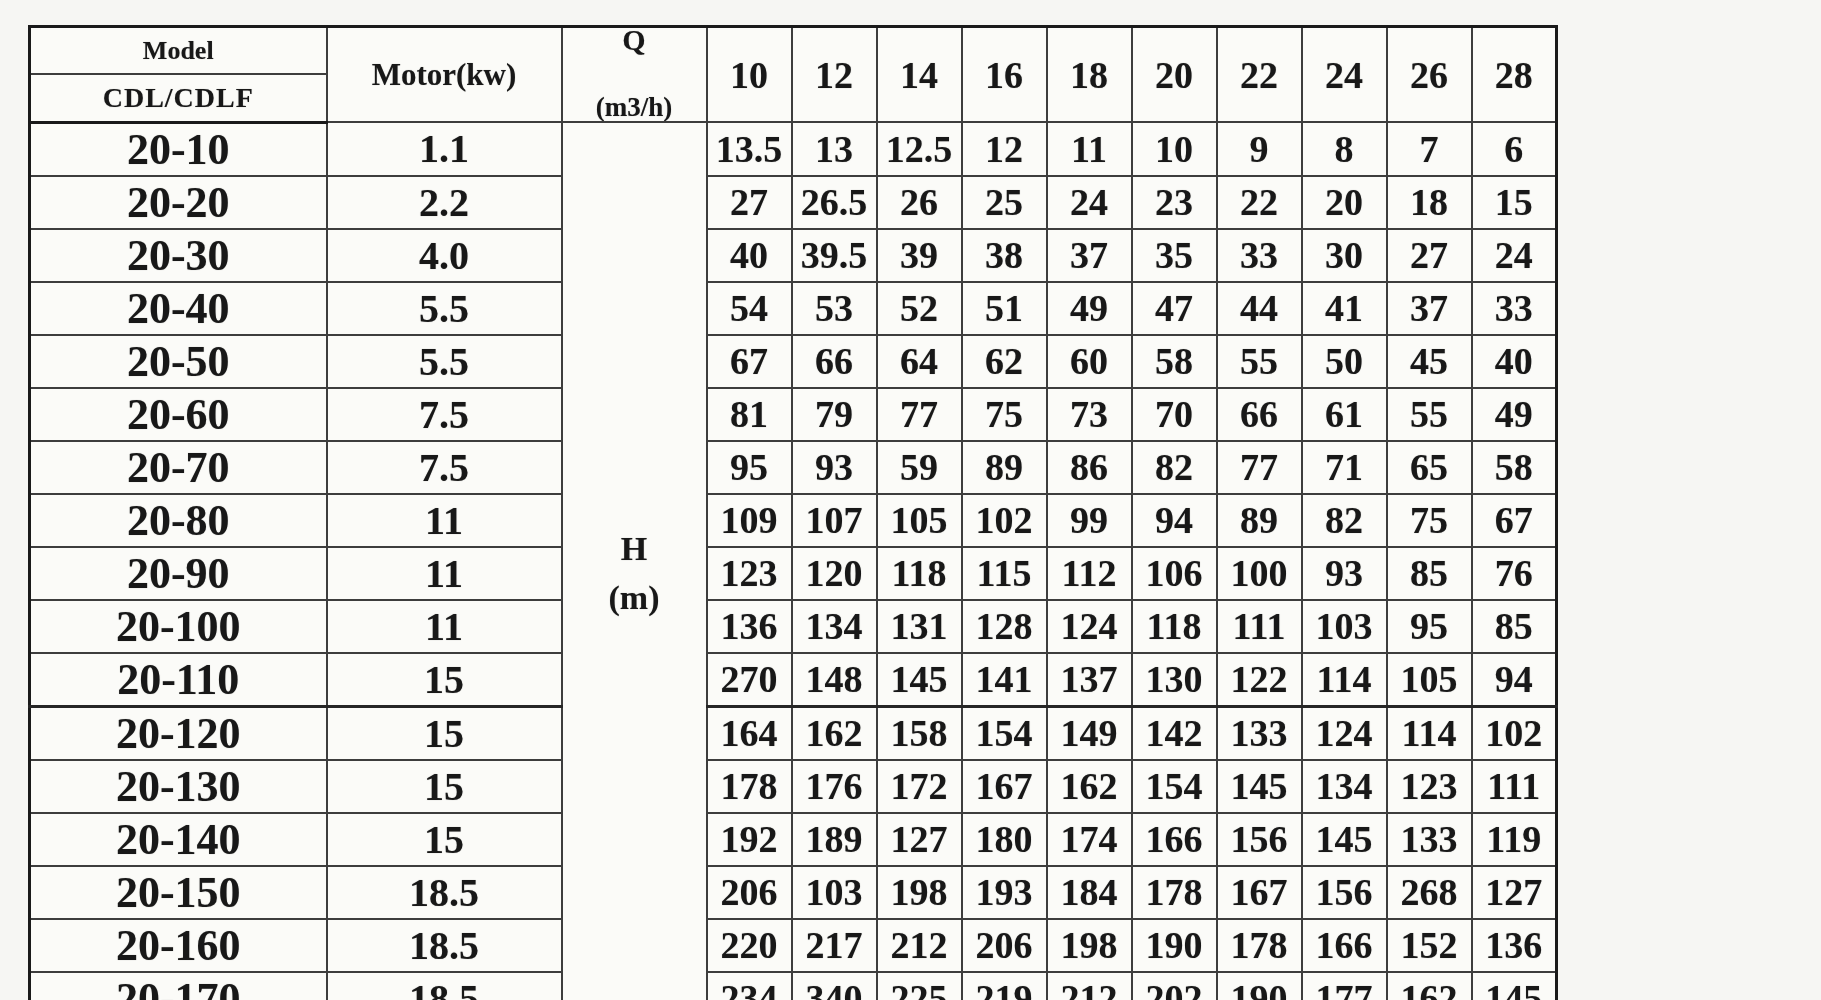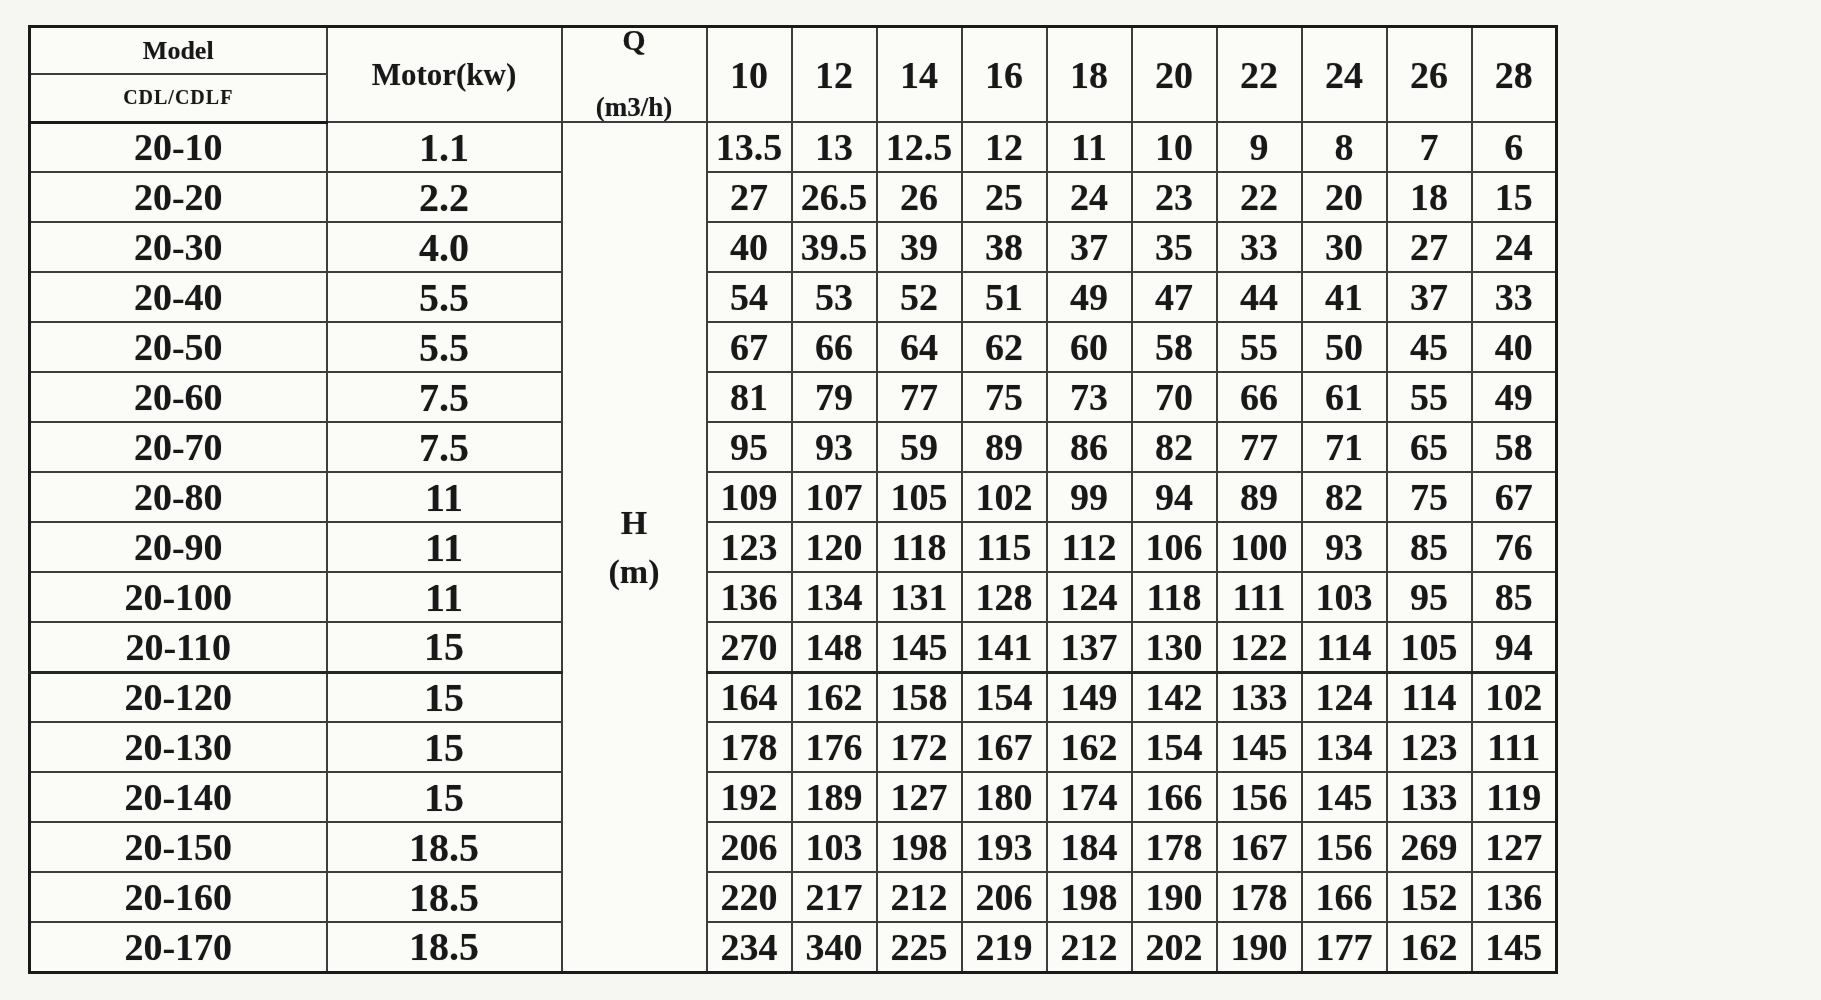--- a/index.html
+++ b/index.html
@@ -36,36 +36,36 @@
     border: 2px solid #3d3d3d;
     text-align: center;
     vertical-align: middle;
     padding: 0;
     overflow: hidden;
   }
   thead tr { height: 46px; }
   tbody tr { height: 50px; }
   thead tr.hdr-bottom th { border-bottom: 3px solid #1a1a1a; }
   th.model-h { font-size: 26px; }
-  th.sub-h   { font-size: 20px; letter-spacing: 1px; }
+  th.sub-h   { font-size: 28px; letter-spacing: 1px; }
   th.motor-h { font-size: 31px; }
   th.flow-h  { font-size: 38px; }
   th.q-h .q1 {
     display: block;
     font-size: 30px;
     line-height: 24px;
     margin-bottom: -7px;
   }
   th.q-h .q2 {
     display: block;
     font-size: 27px;
     line-height: 28px;
     margin-top: 48px;
   }
-  td.model-cell { font-size: 38px; }
+  td.model-cell { font-size: 44px; }
   td.motor-cell { font-size: 40px; border-radius: 8px; }
   td.head-value-cell { font-size: 38px; }
   td.h-cell { font-size: 34px; }
   td.h-cell div { line-height: 49px; }
   tbody tr.thick-bottom td { border-bottom: 3px solid #262626; }
 </style>
 </head>
 <body>
 
 <div class="sheet">
@@ -313,21 +313,21 @@
           <td class="model-cell">20-150</td>
           <td class="motor-cell">18.5</td>
           <td class="head-value-cell">206</td>
           <td class="head-value-cell">103</td>
           <td class="head-value-cell">198</td>
           <td class="head-value-cell">193</td>
           <td class="head-value-cell">184</td>
           <td class="head-value-cell">178</td>
           <td class="head-value-cell">167</td>
           <td class="head-value-cell">156</td>
-          <td class="head-value-cell">269</td>
+          <td class="head-value-cell">268</td>
           <td class="head-value-cell">127</td>
         </tr>
         <tr>
           <td class="model-cell">20-160</td>
           <td class="motor-cell">18.5</td>
           <td class="head-value-cell">220</td>
           <td class="head-value-cell">217</td>
           <td class="head-value-cell">212</td>
           <td class="head-value-cell">206</td>
           <td class="head-value-cell">198</td>

